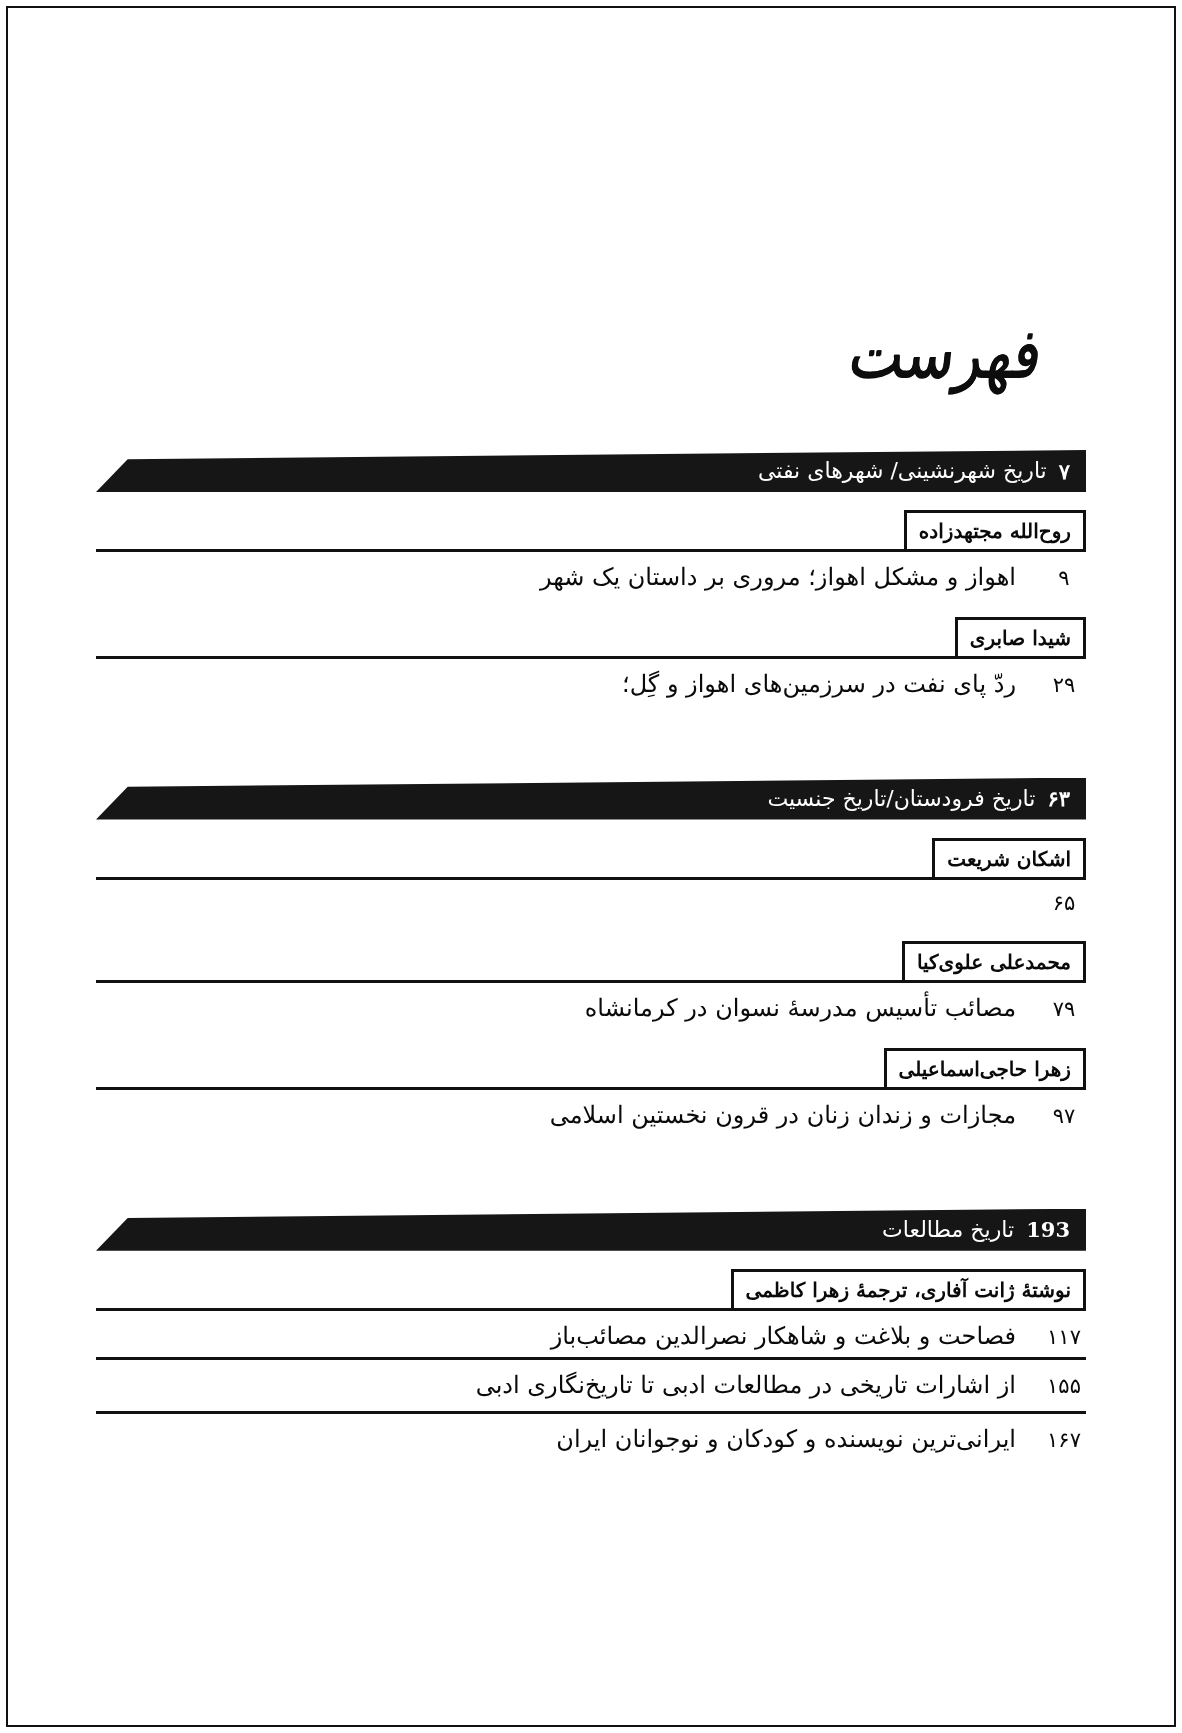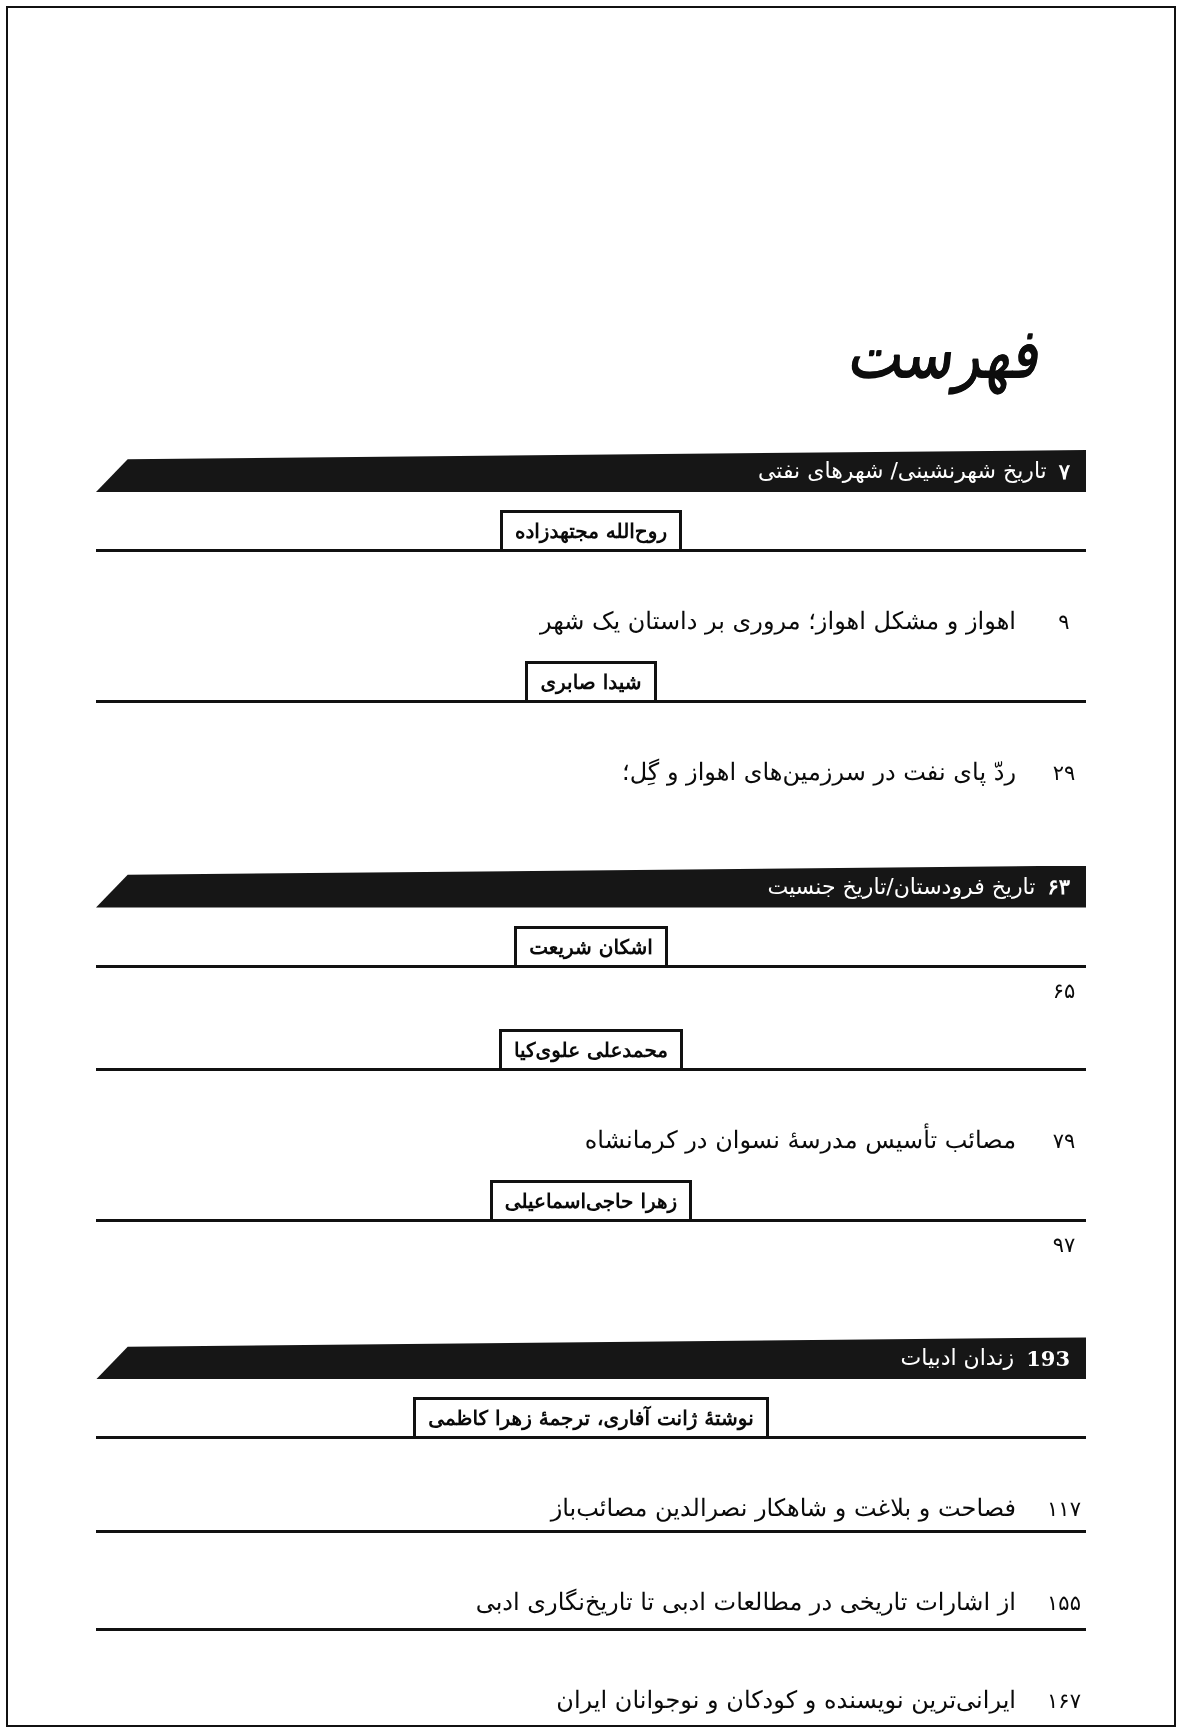--- a/index.html
+++ b/index.html
@@ -99,21 +99,21 @@
   }
 
   
   .banner-w1 { width: 100%; }
   .banner-w2 { width: 100%; }
   .banner-w3 { width: 100%; }
 
   
   .author-row {
     display: flex;
-    justify-content: center;
+    justify-content: flex-start;
     margin-top: 18px;
   }
   .author-tab {
     border-top: 3px solid #111;
     border-right: 3px solid #111;
     border-left: 3px solid #111;
     border-bottom: 0;
     padding: 5px 12px 4px 12px;
     font-family: "DejaVu Serif", "Liberation Serif", serif;
     font-size: 20px;
@@ -147,21 +147,20 @@
   }
   .entry .entry-title {
     font-family: "DejaVu Serif", "Liberation Serif", serif;
     font-size: 24px;
     font-weight: 400;
     color: #0a0a0a;
     line-height: 1.45;
     flex: 1 1 auto;
     text-align: right;
     letter-spacing: 0.2px;
-    margin-top: 44px;
   }
 
   
   .entry.stacked { margin-top: 4px; }
 
   .section-block { margin-bottom: 10px; }
   .section-block:last-child { margin-bottom: 0; }
 
   .spacer-lg { height: 34px; }
 </style>
@@ -216,27 +215,28 @@
           </div>
           <div class="entry">
             <span class="entry-num">۷۹</span>
             <span class="entry-title">مصائب تأسیس مدرسۀ نسوان در کرمانشاه</span>
           </div>
           <div class="author-row">
             <div class="author-tab">زهرا حاجی‌اسماعیلی</div>
           </div>
           <div class="entry">
             <span class="entry-num">۹۷</span>
+            <span class="entry-title">مجازات و زندان زنان در قرون نخستین اسلامی</span>
           </div>
         </div>
         <div class="spacer-lg"></div>
         <div class="section-block">
           <div class="section-banner banner-w3">
             <span class="sec-num">193</span>
-            <span class="sec-label">زندان ادبیات</span>
+            <span class="sec-label">تاریخ مطالعات</span>
           </div>
           <div class="author-row">
             <div class="author-tab">نوشتۀ ژانت آفاری، ترجمۀ زهرا کاظمی</div>
           </div>
           <div class="entry">
             <span class="entry-num">۱۱۷</span>
             <span class="entry-title">فصاحت و بلاغت و شاهکار نصرالدین مصائب‌باز</span>
           </div>
           <div class="entry">
             <span class="entry-num">۱۵۵</span>

